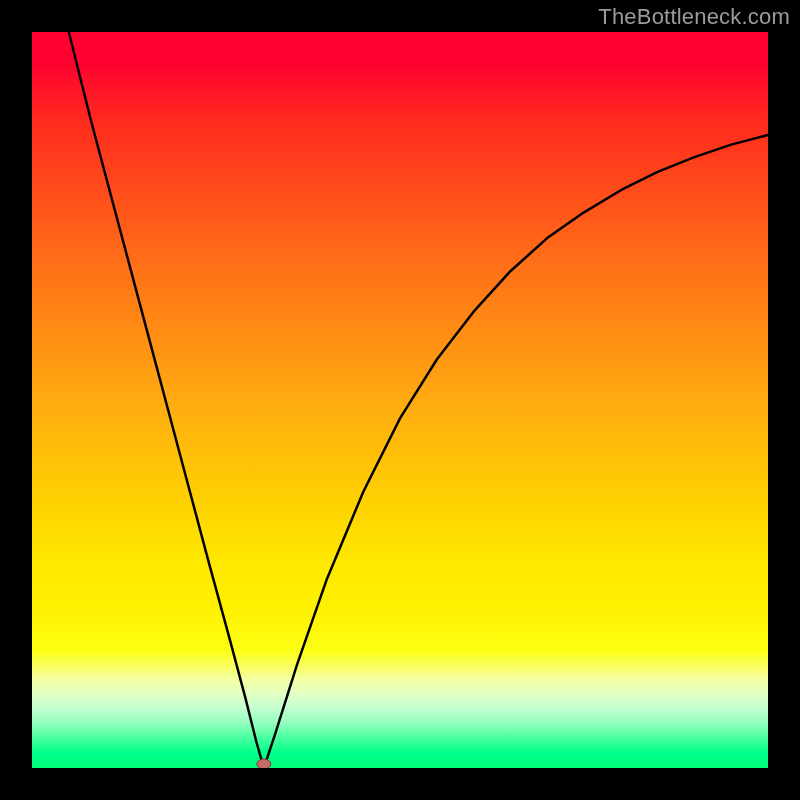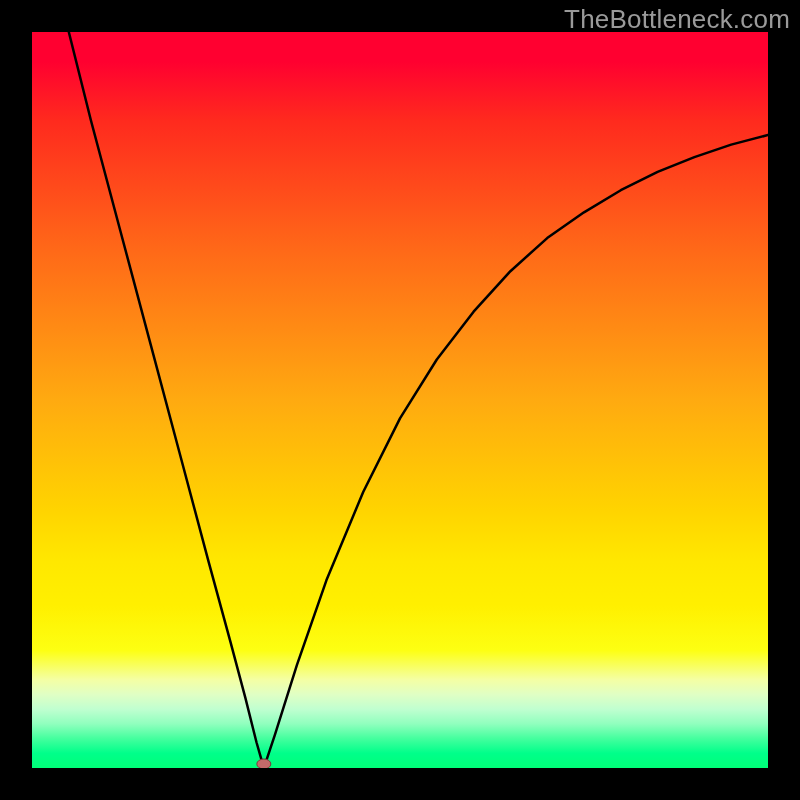--- a/index.html
+++ b/index.html
@@ -59,21 +59,21 @@
   .min-marker {
     fill: #c36a6a;
     stroke: #7a3a3a;
     stroke-width: 1;
   }
   .watermark {
     position: absolute;
     top: 4px;
     right: 10px;
     color: #9a9a9a;
-    font-size: 26px;
+    font-size: 22px;
     font-weight: 500;
     letter-spacing: 0.2px;
     user-select: none;
   }
 </style>
 </head>
 <body>
 
 <div class="frame">
 

